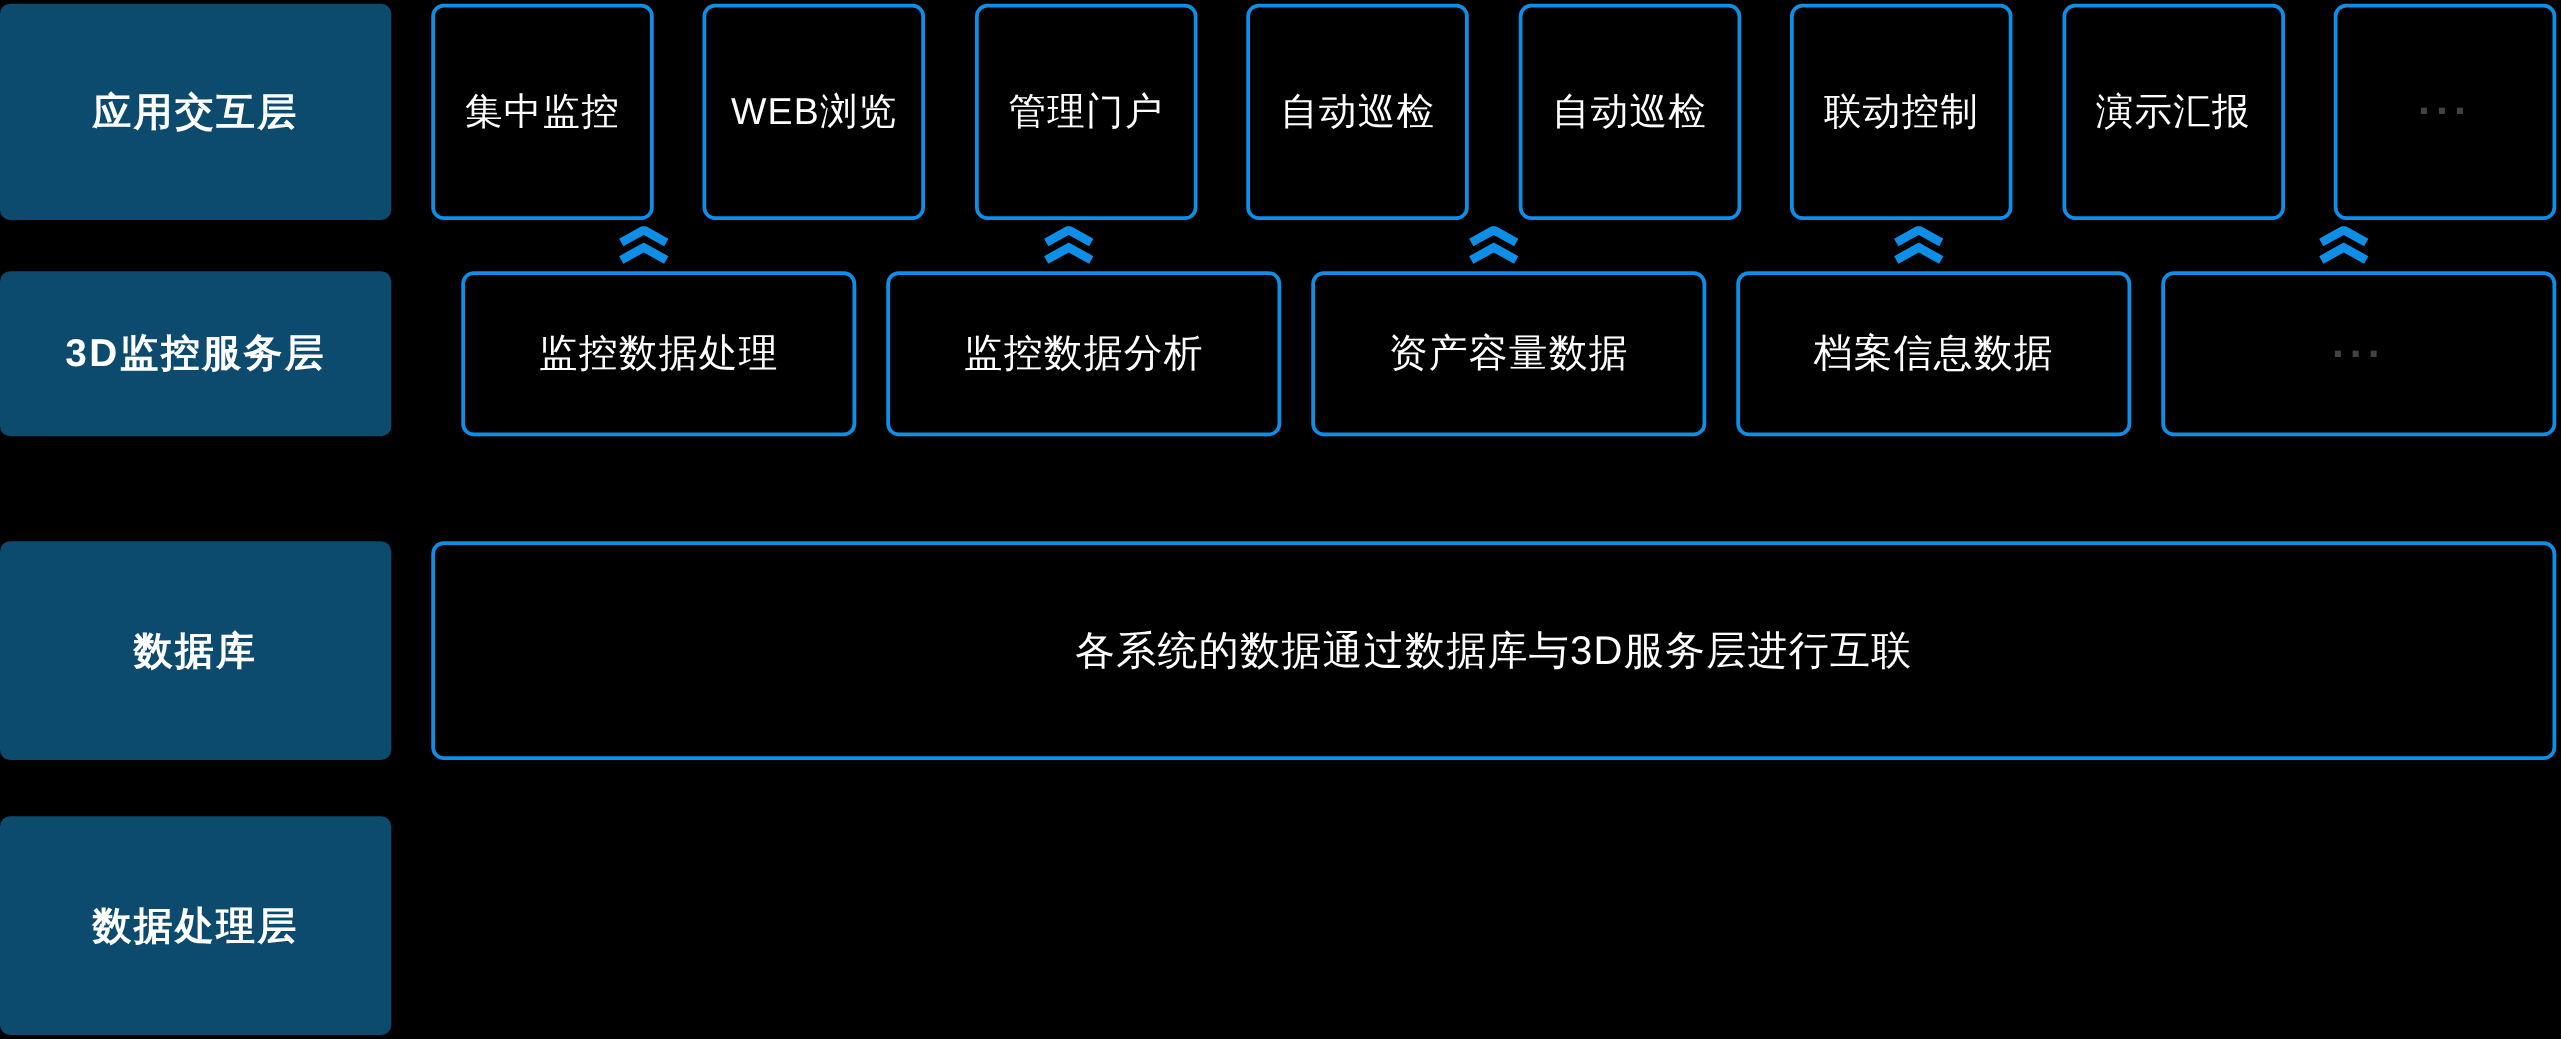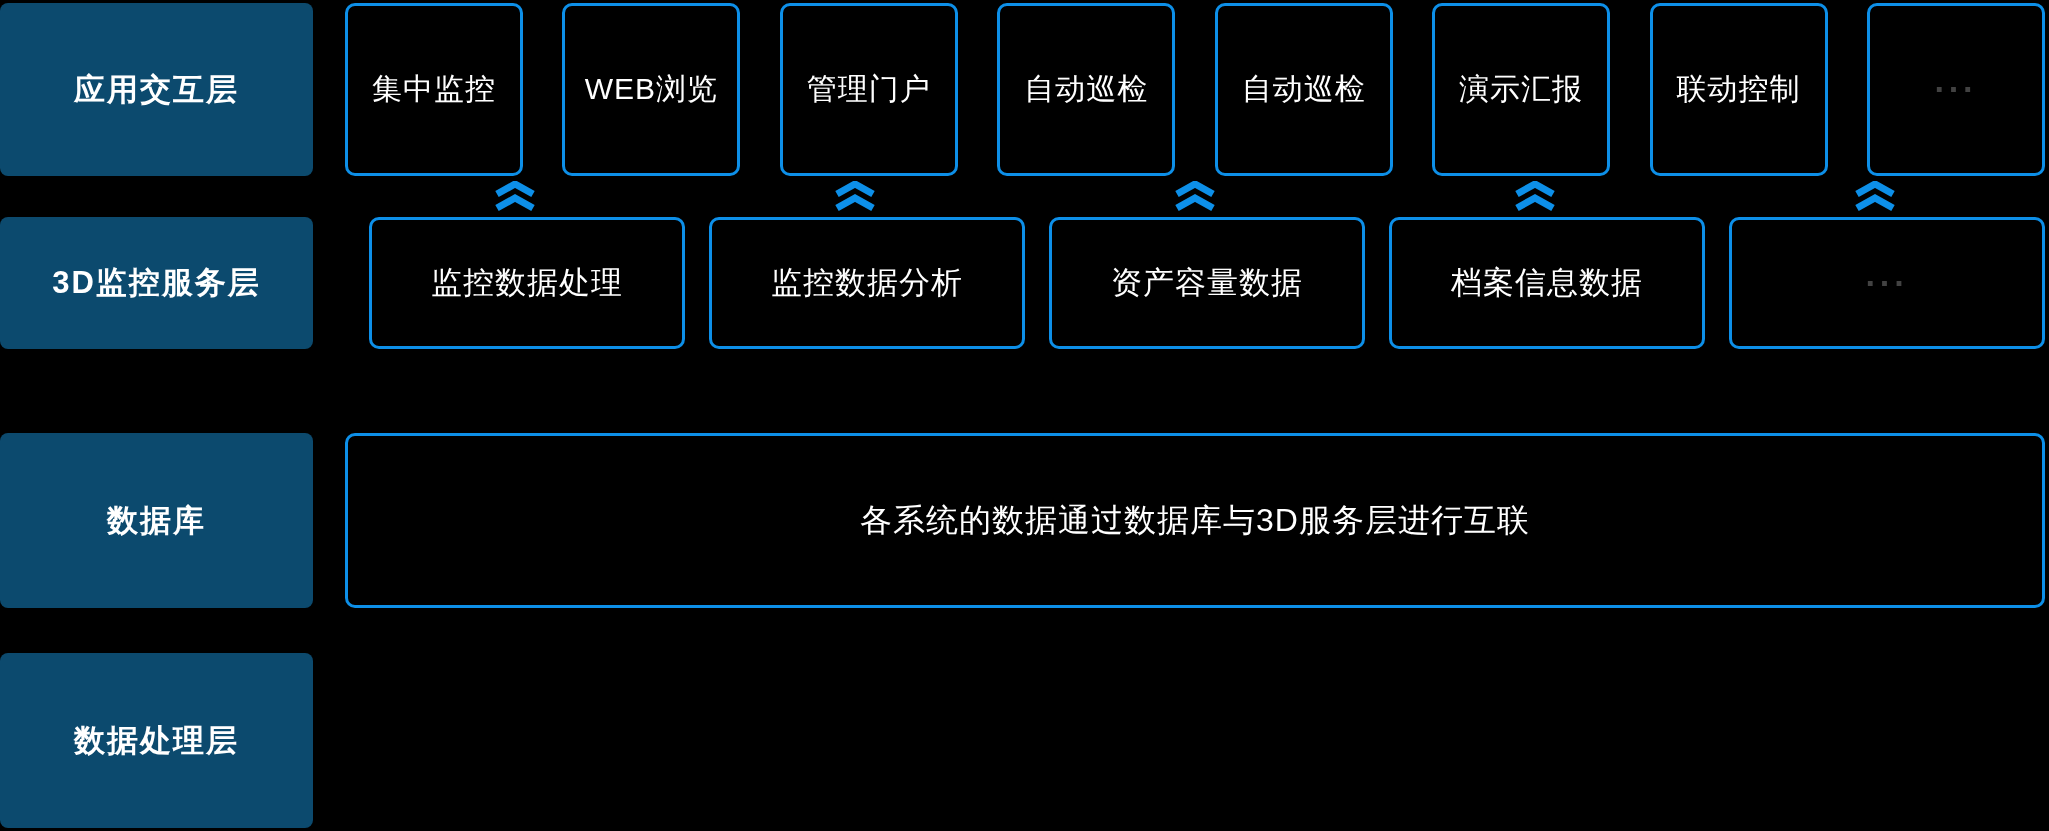--- a/index.html
+++ b/index.html
@@ -54,22 +54,22 @@
 <div class="stage">
 
   <section class="row row-app">
     <div class="layer-label">应用交互层</div>
     <div class="boxes">
       <div class="box">集中监控</div>
       <div class="box">WEB浏览</div>
       <div class="box">管理门户</div>
       <div class="box">自动巡检</div>
       <div class="box">自动巡检</div>
+      <div class="box">联动控制</div>
       <div class="box">演示汇报</div>
-      <div class="box">联动控制</div>
       <div class="box dots">···</div>
     </div>
   </section>
 
   <div class="chevron-row">
     <div class="chev-cell">
       <svg width="46" height="32" viewBox="0 0 46 32">
         <path d="M5 13 L23 3 L41 13" fill="none" stroke="#0d8fe8" stroke-width="7"></path>
         <path d="M5 27 L23 17 L41 27" fill="none" stroke="#0d8fe8" stroke-width="7"></path>
       </svg>

